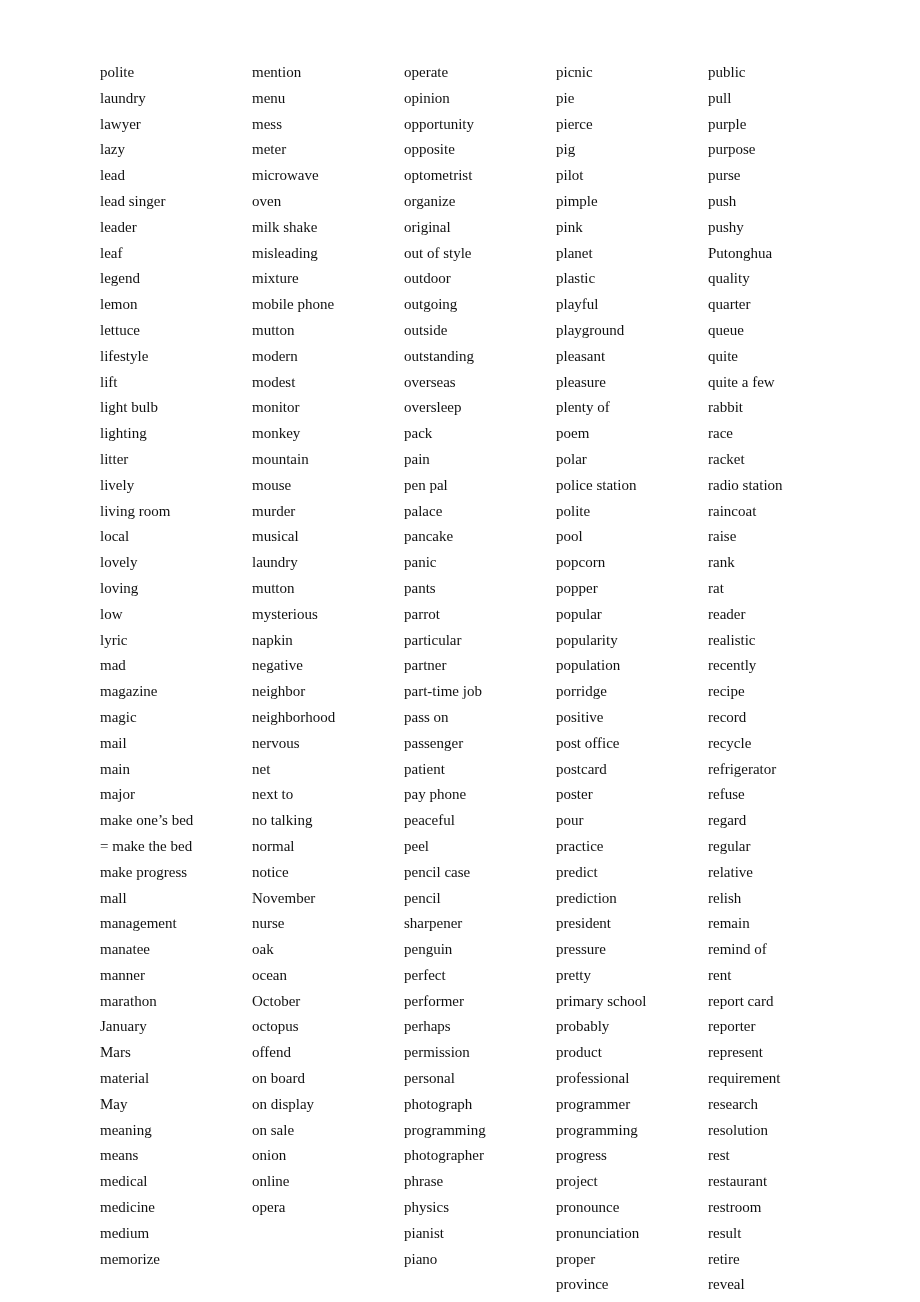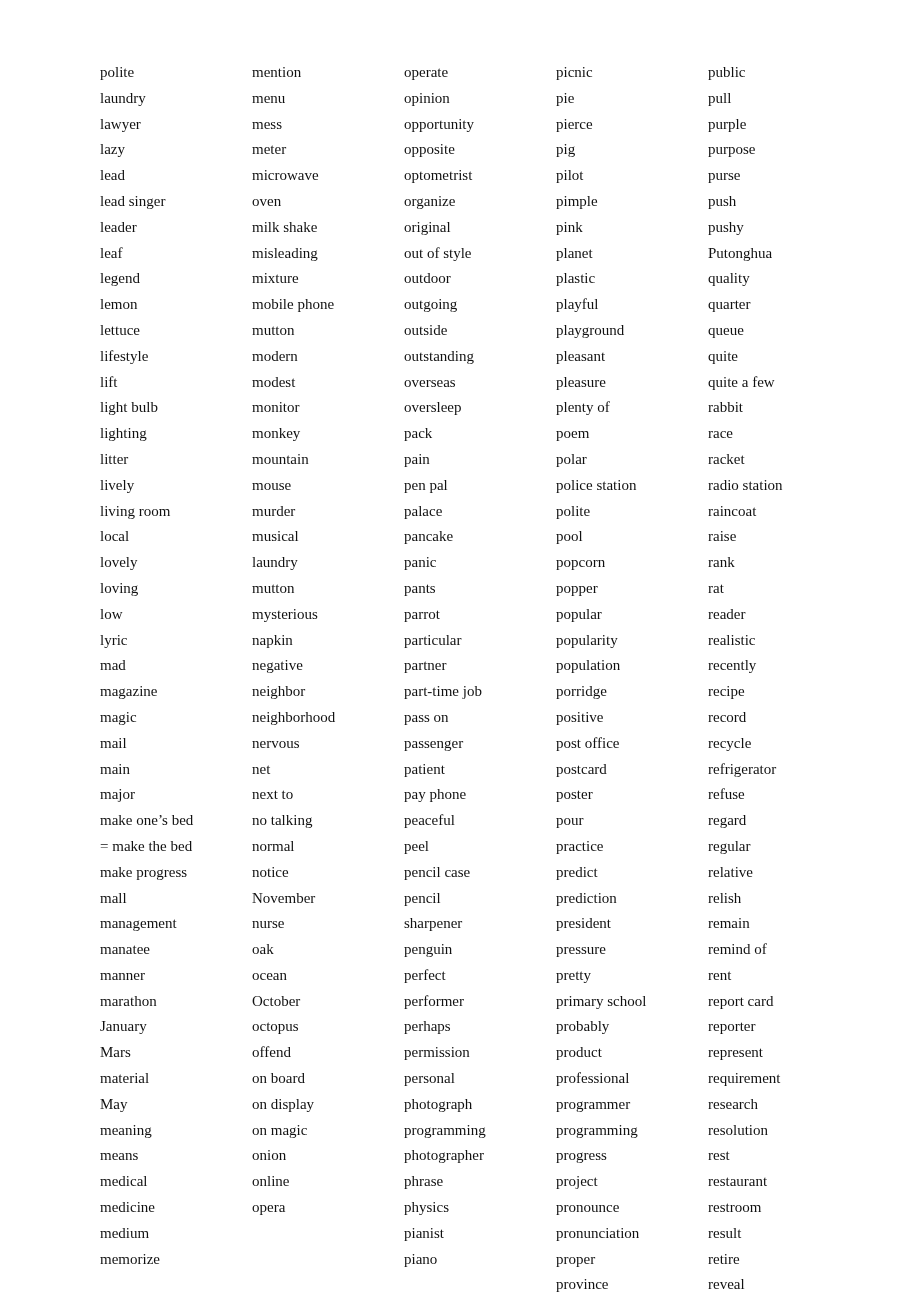--- a/index.html
+++ b/index.html
@@ -114,21 +114,21 @@
       <div class="word-entry">notice</div>
       <div class="word-entry">November</div>
       <div class="word-entry">nurse</div>
       <div class="word-entry">oak</div>
       <div class="word-entry">ocean</div>
       <div class="word-entry">October</div>
       <div class="word-entry">octopus</div>
       <div class="word-entry">offend</div>
       <div class="word-entry">on board</div>
       <div class="word-entry">on display</div>
-      <div class="word-entry">on magic</div>
+      <div class="word-entry">on sale</div>
       <div class="word-entry">onion</div>
       <div class="word-entry">online</div>
       <div class="word-entry">opera</div>
     </div>
     <div class="col">
       <div class="word-entry">operate</div>
       <div class="word-entry">opinion</div>
       <div class="word-entry">opportunity</div>
       <div class="word-entry">opposite</div>
       <div class="word-entry">optometrist</div>

